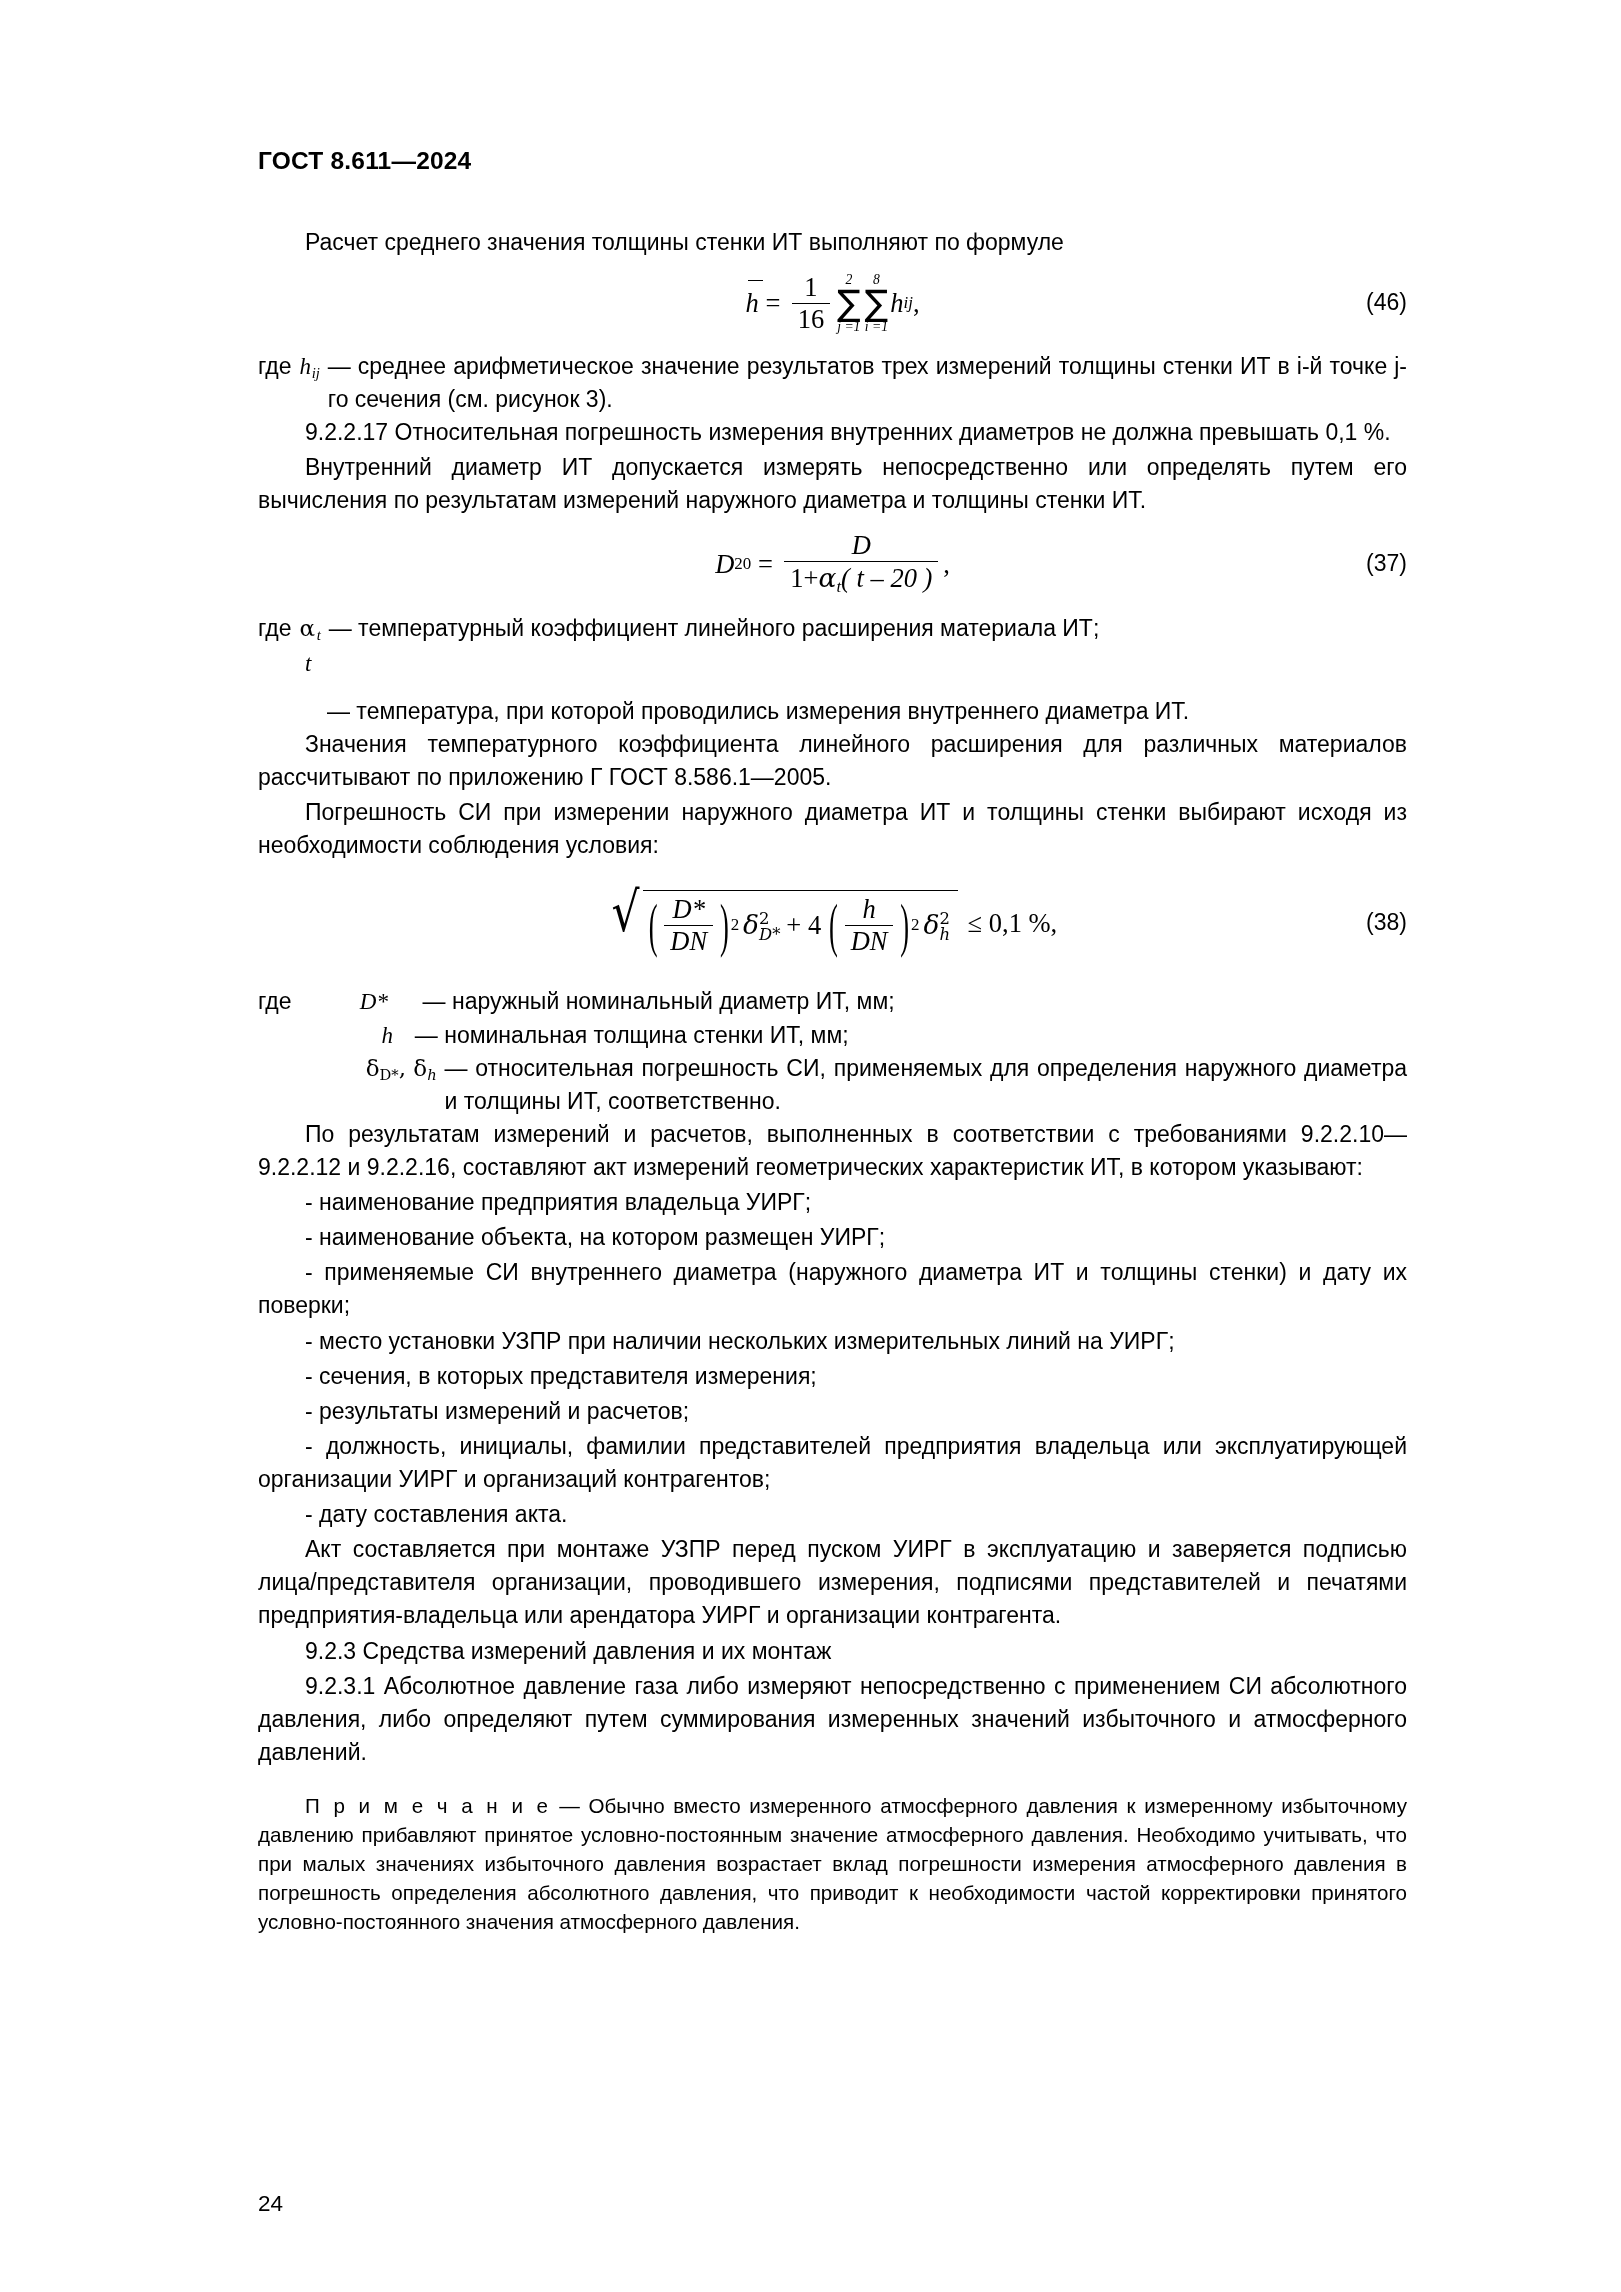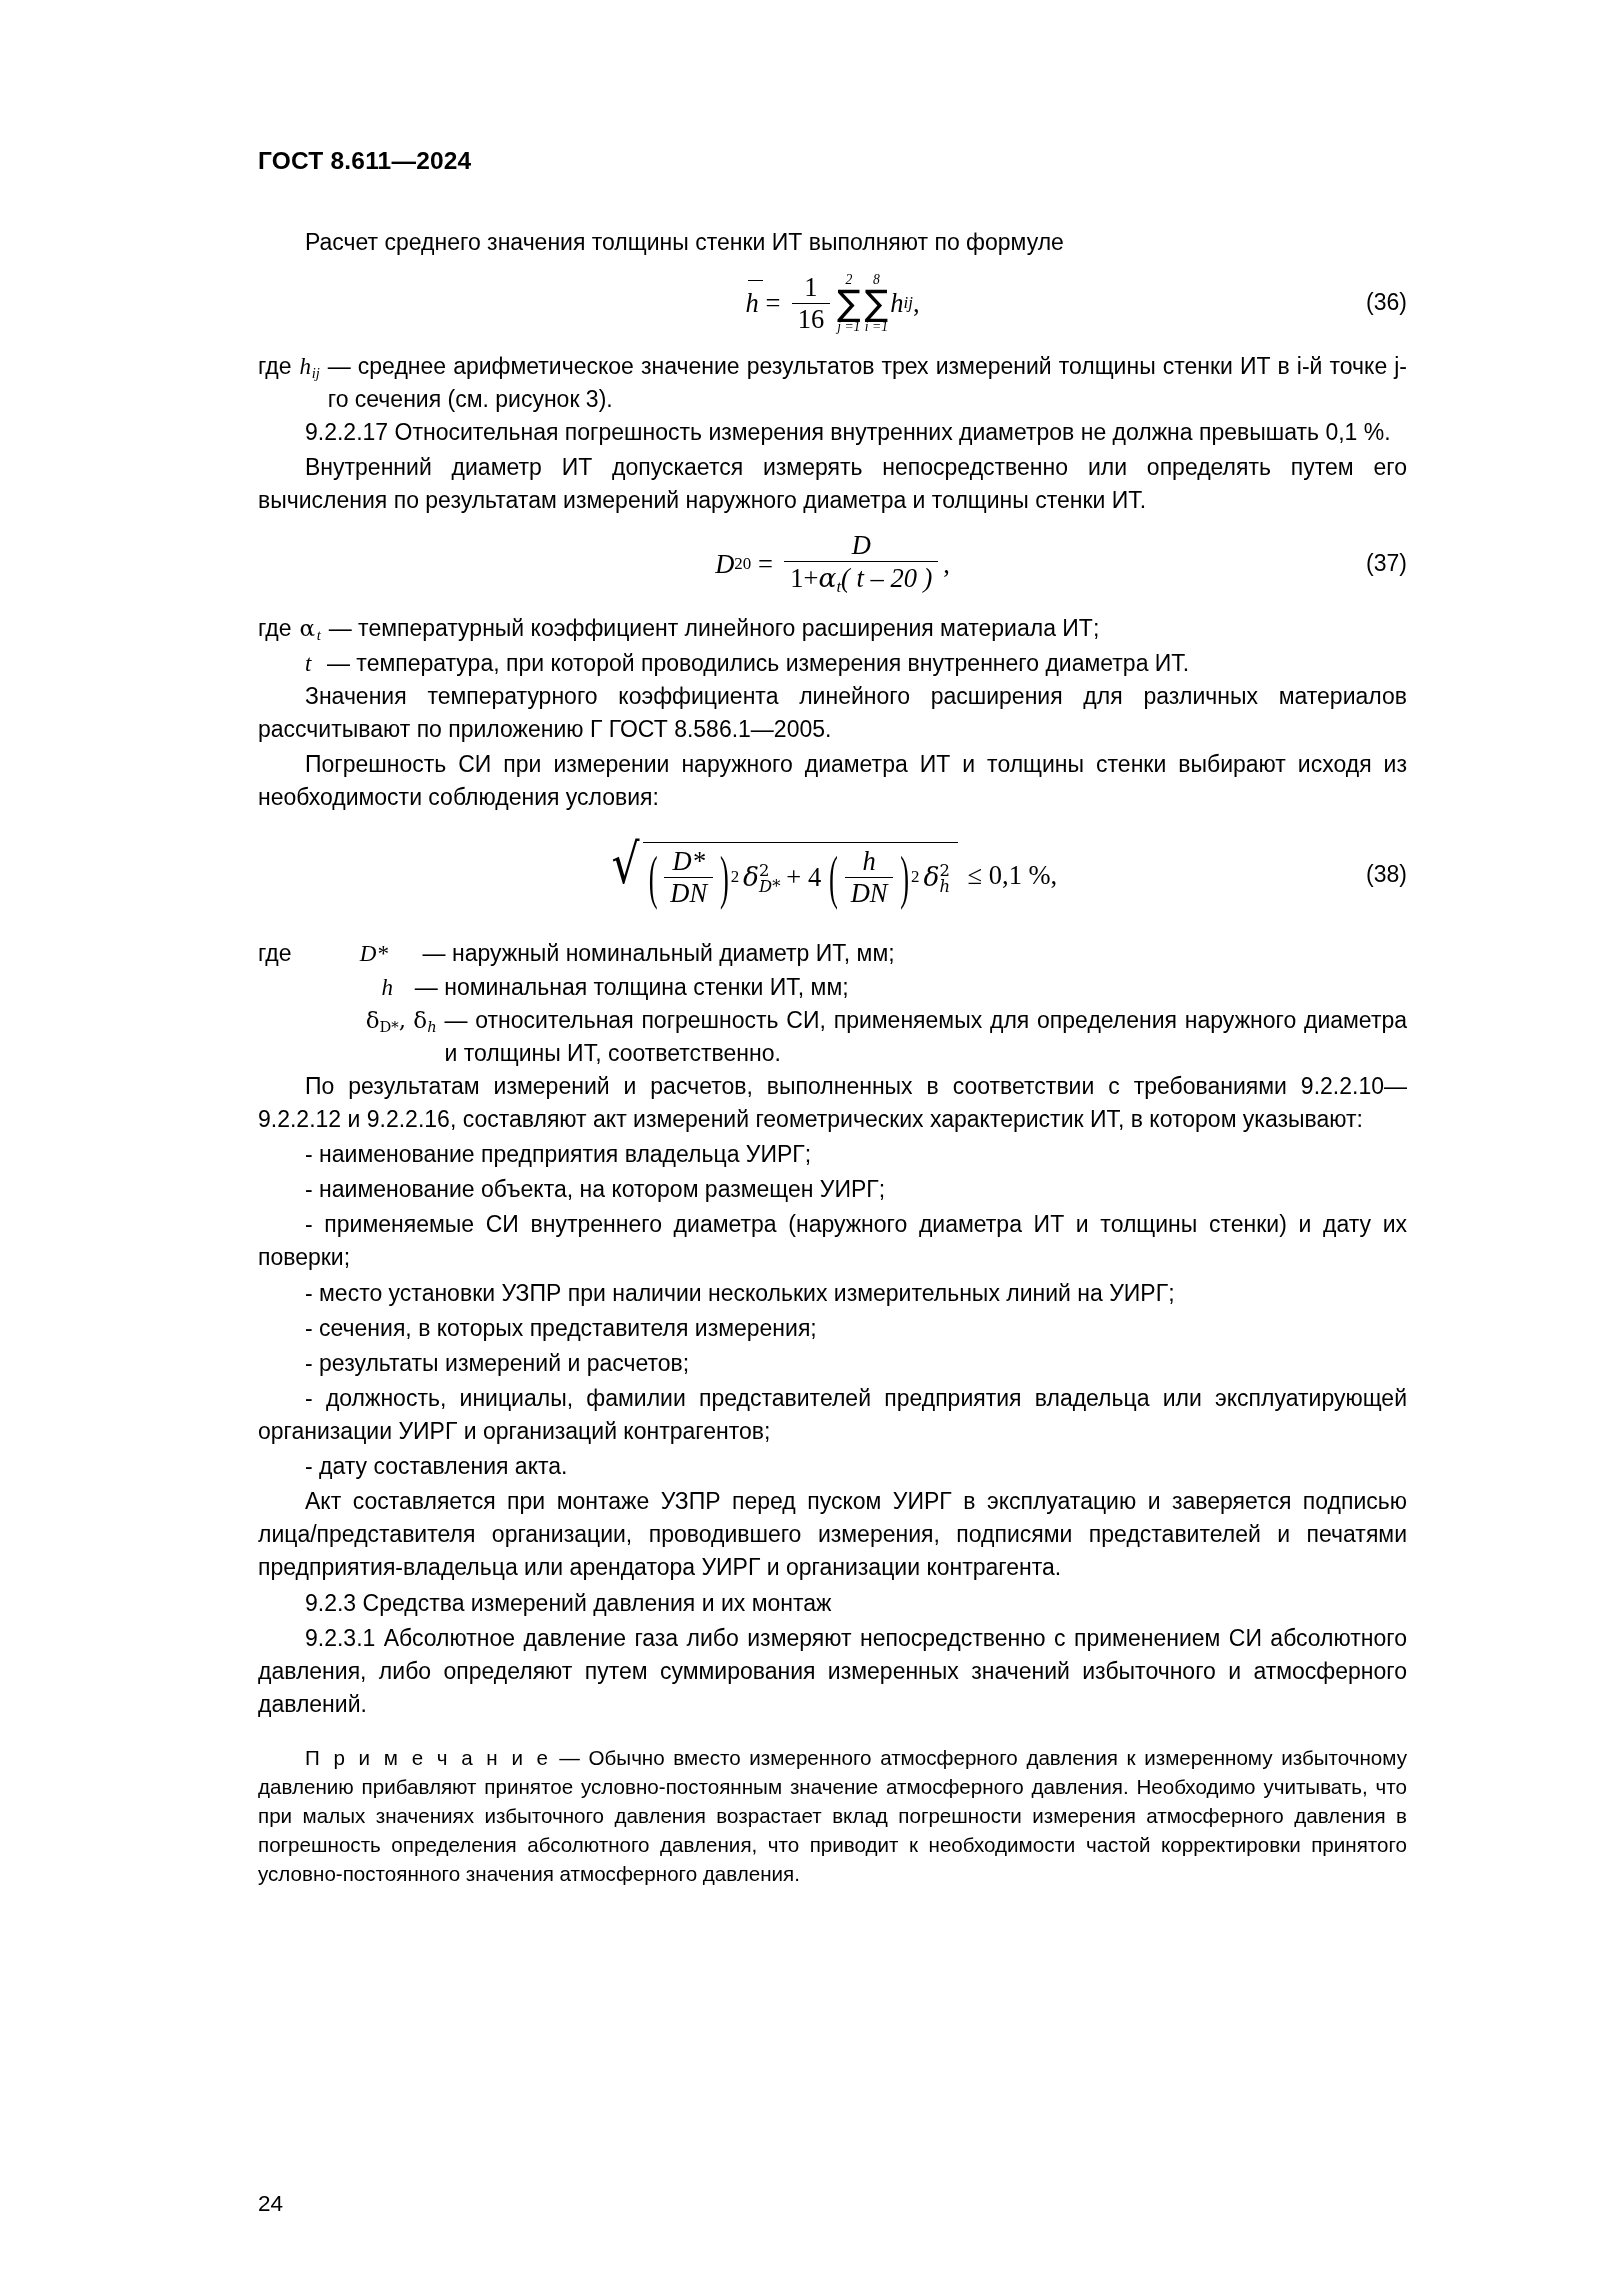--- a/index.html
+++ b/index.html
@@ -192,21 +192,21 @@
         </span>
         <span class="sum">
           <span class="lim">8</span>
           <span class="sym">∑</span>
           <span class="lim">i =1</span>
         </span>
         <span>h</span>
           <sub>ij</sub>
           <span class="up">,</span>
       </span>
-      <span class="formula-num">(36)</span>
+      <span class="formula-num">(46)</span>
     </div>
 
     <div class="where-row">
       <span class="where-lbl">где</span>
       <span class="where-lbl it" style="font-family:'Liberation Serif',serif;">h</span>
         <span class="where-lbl" style="font-family:'Liberation Serif',serif;margin-left:-6.9px;"><sub>ij</sub></span>
       <span class="where-body">— среднее арифметическое значение результатов трех измерений толщины стенки ИТ в i-й точке j-го сечения (см. рисунок 3).</span>
     </div>
 
     <p class="indent">9.2.2.17 Относительная погрешность измерения внутренних диаметров не должна превышать 0,1 %.</p>
@@ -229,21 +229,21 @@
     </div>
 
     <div class="where-row">
       <span class="where-lbl">где</span>
       <span class="where-lbl" style="font-family:'DejaVu Serif',serif;">α</span>
         <span class="where-lbl" style="margin-left:-5.9px;font-family:'Liberation Serif',serif;"><sub>t</sub></span>
       <span class="where-body">— температурный коэффициент линейного расширения материала ИТ;</span>
     </div>
     <div class="where-row" style="padding-left:47px;">
       <span class="where-lbl it" style="font-family:'Liberation Serif',serif;">t</span>
-      <span class="where-body" style="padding-left:7.8px;">— температура, при которой проводились измерения внутреннего диаметра ИТ.</span>
+      <span class="where-body" style="padding-left:7.8px;margin-top:48px;">— температура, при которой проводились измерения внутреннего диаметра ИТ.</span>
     </div>
 
     <p class="indent">Значения температурного коэффициента линейного расширения для различных материалов рассчитывают по приложению Г ГОСТ 8.586.1—2005.</p>
     <p class="indent">Погрешность СИ при измерении наружного диаметра ИТ и толщины стенки выбирают исходя из необходимости соблюдения условия:</p>
 
     <div class="formula-row" style="min-height:94px;">
       <span class="math">
         <span class="sqrt">
           <span class="radical">√</span>
           <span class="under">

